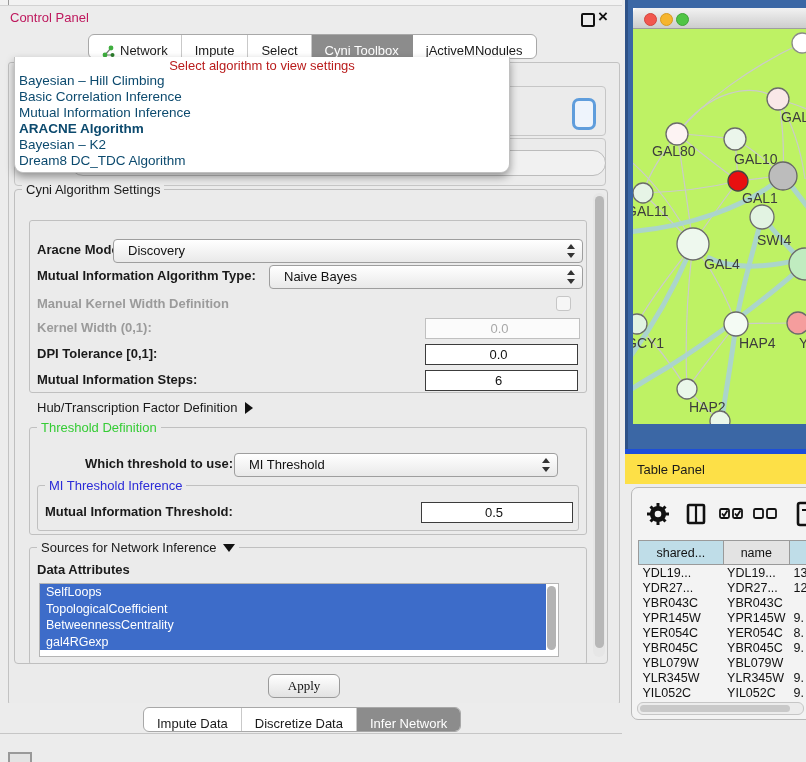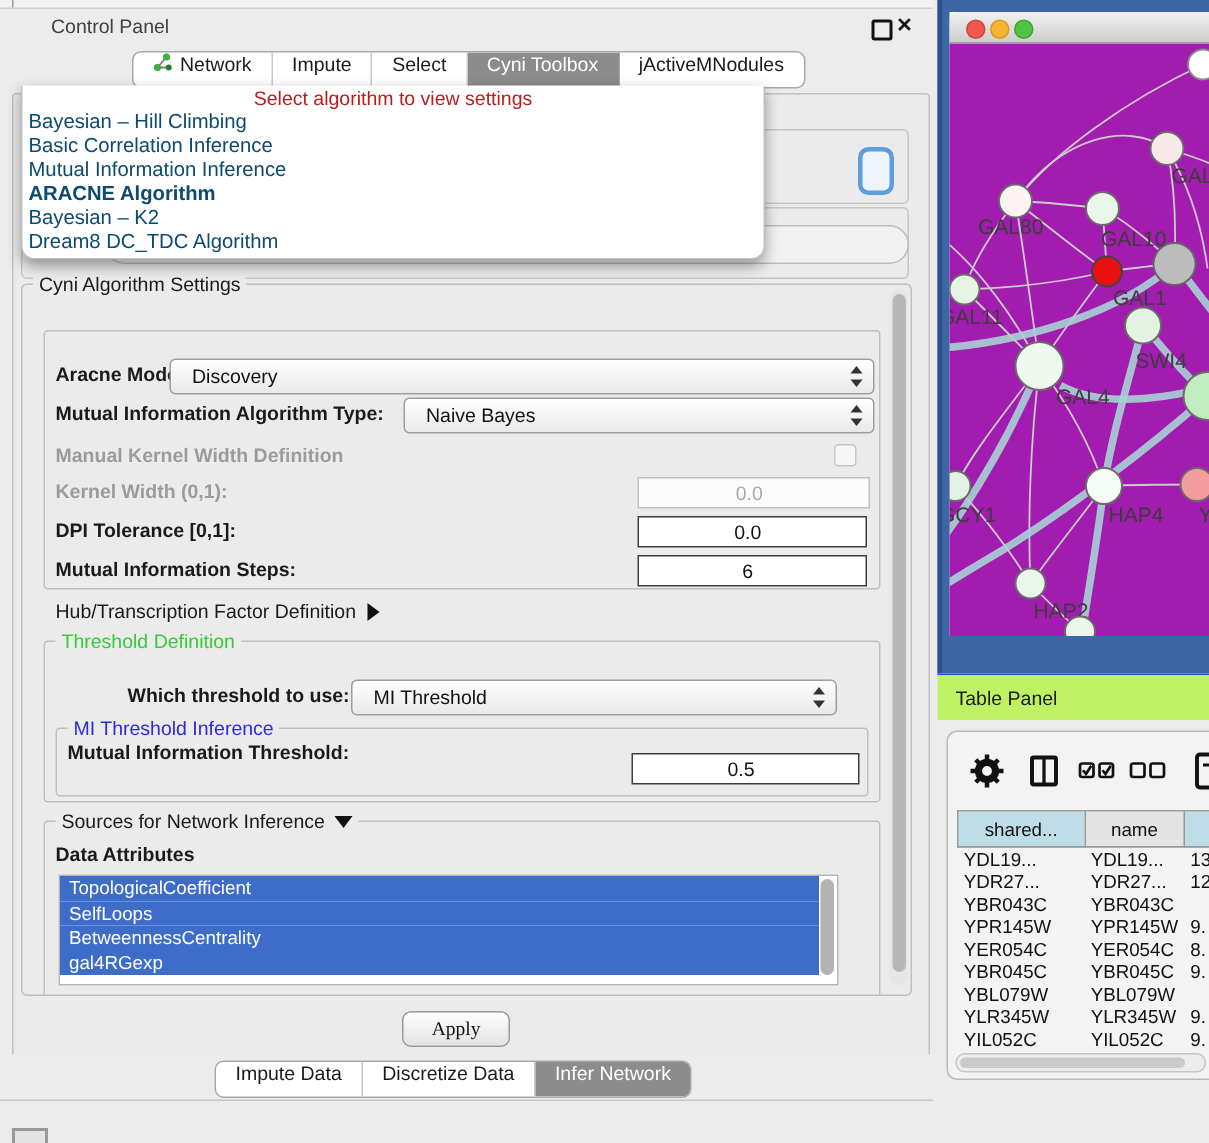--- a/index.html
+++ b/index.html
@@ -5,27 +5,27 @@
   html,body{margin:0;padding:0;}
   body{width:806px;height:762px;position:relative;overflow:hidden;
        font-family:"Liberation Sans", sans-serif;background:#ececec;}
   #viewport{position:absolute;left:0;top:0;width:806px;height:762px;overflow:hidden;}
   .abs{position:absolute;}
 
   
   .top-strip{left:0;top:0;width:622px;height:5px;background:#f2f2f2;border-bottom:1px solid #d2d2d2;}
   .top-tick{left:8px;top:0;width:1px;height:5px;background:#9a9a9a;}
   .titlebar{left:0;top:6px;width:622px;height:24px;background:#ececec;}
-  .titlebar .title{position:absolute;left:10px;top:4px;font-size:13px;color:#404040;margin-left:24px;}
+  .titlebar .title{position:absolute;left:10px;top:4px;font-size:13px;color:#be185d;}
   .float-btn{position:absolute;left:581px;top:7px;width:10px;height:10px;border:2px solid #111;border-radius:2px;}
   .close-btn{position:absolute;left:595px;top:0px;width:16px;height:22px;font-size:17px;font-weight:bold;color:#111;text-align:center;line-height:22px;}
 
   
   .seg-group{display:flex;border:1px solid #a8a8a8;border-radius:6px;overflow:hidden;background:#fff;height:23px;}
-  .seg{display:flex;align-items:flex-start;gap:5px;padding:0 13px;font-size:13px;color:#1a1a1a;border-right:1px solid #c9c9c9;white-space:nowrap;}
+  .seg{display:flex;align-items:flex-end;gap:5px;padding:0 13px;font-size:13px;color:#1a1a1a;border-right:1px solid #c9c9c9;white-space:nowrap;}
   .seg:last-child{border-right:none;}
   .seg.selected{background:var(--tab-selected);color:#fff;border-right-color:var(--tab-selected);}
   #top-tabs{left:88px;top:34px;}
   #bottom-tabs{left:143px;top:707px;}
 
   .main-panel{left:8px;top:62px;width:610px;height:641px;background:#ebebeb;border:1px solid #c2c2c2;border-radius:3px;}
   .panel-bottom-strip{left:0;top:703px;width:622px;height:30px;background:#ececec;border-bottom:1px solid #c6c6c6;}
   .right-divider{left:622px;top:0;width:3px;height:733px;background:#ececec;}
 
   
@@ -74,24 +74,24 @@
 
   .apply-btn{left:268px;top:674px;width:70px;height:22px;border:1px solid #9a9a9a;border-radius:6px;
              background:linear-gradient(#ffffff,#e2e2e2);font-size:13px;color:#111;text-align:center;line-height:22px;font-family:Liberation Serif, serif;}
 
   
   .net-frame{left:625px;top:0;width:181px;height:449px;background:var(--frame-blue);border-left:3px solid #2e5288;}
   .mac-window{left:633px;top:8px;width:173px;height:416px;background:#fff;}
   .mac-titlebar{position:absolute;left:0;top:0;width:173px;height:20px;background:linear-gradient(#f2f2f2,#cdcdcd);
                 border-bottom:1px solid #9e9e9e;border-radius:5px 0 0 0;}
   .light{position:absolute;top:4.5px;width:11px;height:11px;border-radius:50%;}
-  .net-canvas{position:absolute;left:0;top:21px;width:173px;height:395px;background:#a21caf;overflow:hidden;}
-
-  
-  .tp-titlebar{left:625px;top:449px;width:181px;height:30px;background:#bef264;border-top:1px solid #1d4ed8;}
+  .net-canvas{position:absolute;left:0;top:21px;width:173px;height:395px;background:#bef264;overflow:hidden;}
+
+  
+  .tp-titlebar{left:625px;top:449px;width:181px;height:30px;background:#fde047;border-top:5px solid #1d4ed8;}
   .tp-titlebar .title{position:absolute;left:12px;top:8px;font-size:13px;color:#1a1a1a;}
   .tp-box{left:631px;top:487px;width:200px;height:231px;background:#f3f3f3;border:1px solid #b9b9b9;border-radius:7px;}
   .tp-toolbar{position:absolute;left:0;top:10px;width:200px;height:32px;}
   .tbl{position:absolute;left:6px;top:52px;width:209px;border-collapse:collapse;font-size:12.5px;color:#111;}
   .tbl th{border:1px solid #9a9a9a;height:21px;font-weight:normal;text-align:center;}
   .tbl td{height:15px;padding:0 0 0 4px;white-space:nowrap;overflow:hidden;}
   .hscroll{position:absolute;left:5px;top:214px;width:165px;height:11px;background:#ececec;border:1px solid #c6c6c6;border-radius:6px;}
   .hscroll .thumb{position:absolute;left:2px;top:1.5px;width:150px;height:7px;background:#c9c9c9;border-radius:4px;}
 
   .mini-btn{left:8px;top:752px;width:20px;height:12px;border:2px solid #999;background:#e3e3e3;}
@@ -186,31 +186,31 @@
     <div class="combo" style="left:219px;top:263px;width:322px;">
       <span class="combo-text">MI Threshold</span>
       <span class="stepper-arrows">
           <span class="tri-up"></span>
           <span class="tri-down"></span>
         </span>
     </div>
 
     <div class="fieldset" style="left:22px;top:295px;width:540px;height:44px;"></div>
     <span class="legend blue" style="left:30px;top:288px;">MI Threshold Inference</span>
-    <span class="bold-label" style="left:30px;top:304px;">Mutual Information Threshold:</span>
+    <span class="bold-label" style="left:30px;top:314px;">Mutual Information Threshold:</span>
     <div class="field" style="left:406px;top:312px;width:144px;">0.5</div>
 
     <div class="fieldset" style="left:14px;top:357px;width:556px;height:116px;"></div>
     <span class="legend" style="left:22px;top:350px;color:#1a1a1a;"><span>Sources for Network Inference</span><span class="tri-dn-sm"></span></span>
     <span class="bold-label" style="left:22px;top:372px;">Data Attributes</span>
 
     <div class="attr-list">
       <div id="attr-items">
+          <div class="attr-item">SelfLoops</div>
           <div class="attr-item">TopologicalCoefficient</div>
-          <div class="attr-item">SelfLoops</div>
           <div class="attr-item">BetweennessCentrality</div>
           <div class="attr-item">gal4RGexp</div>
         </div>
       <div class="attr-scroll"></div>
     </div>
 
     <div class="vscroll abs">
         <div class="thumb"></div>
       </div>
   </div>

